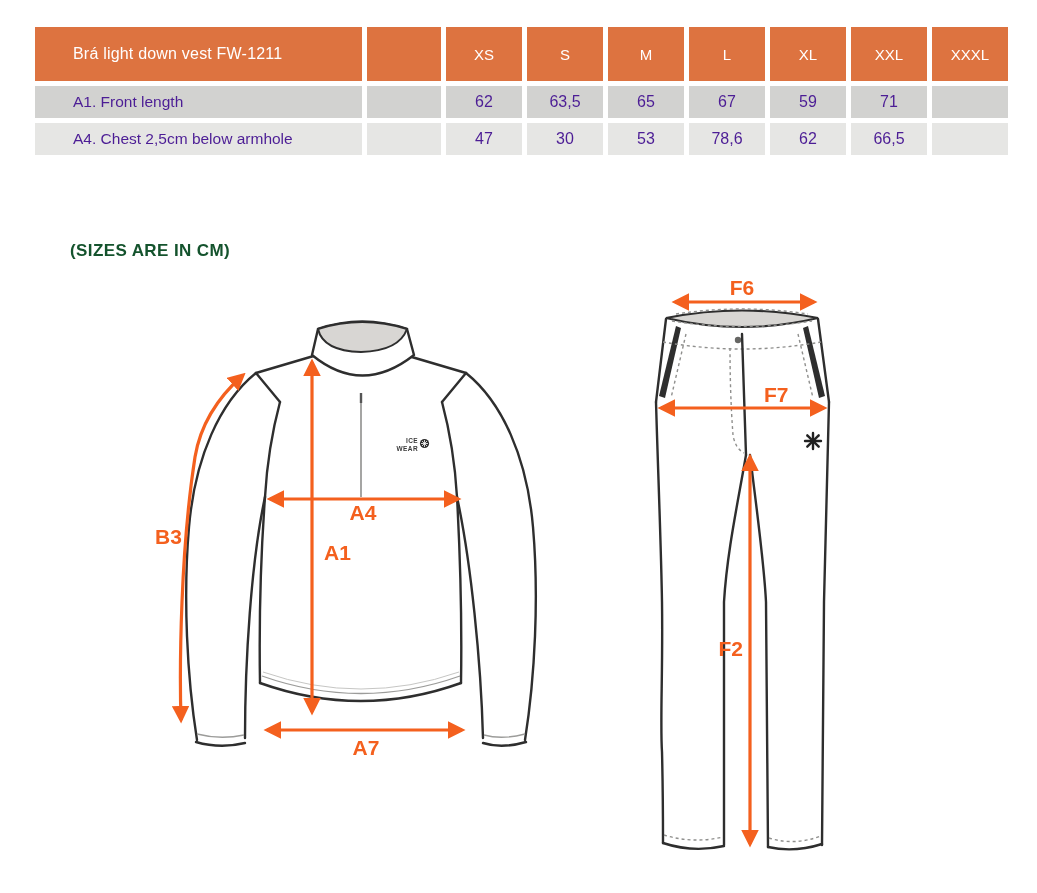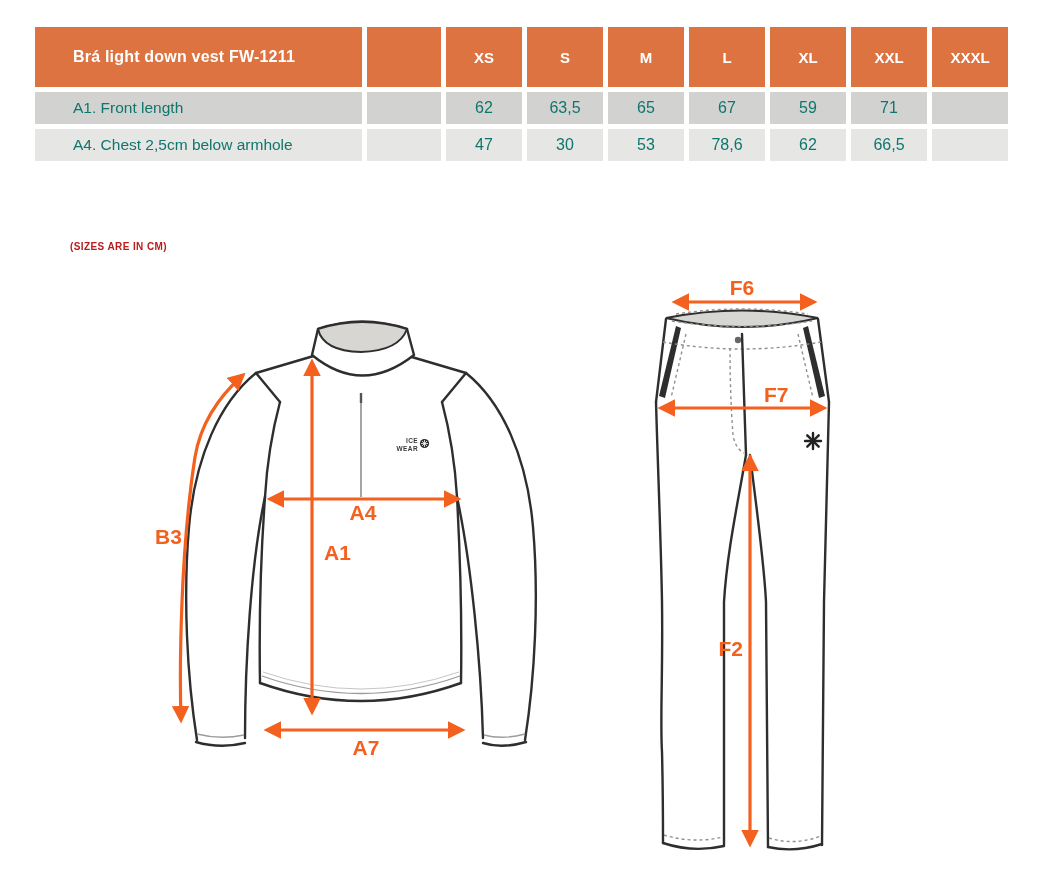--- a/index.html
+++ b/index.html
@@ -9,34 +9,34 @@
     font-family:"Liberation Sans", sans-serif; overflow:hidden;
   }
   
   table.size-table {
     position:absolute; left:30px; top:22px;
     border-collapse:separate; border-spacing:5px;
     table-layout:fixed; width:983px;
   }
   table.size-table td { vertical-align:middle; }
   tr.head td {
-    background:#DD7340; color:#ffffff; height:60px;
-    font-weight:bold; font-size:15px; text-align:center;
+    background:#DD7340; color:#ffffff; height:54px;
+    font-weight:normal; font-size:15px; text-align:center;
   }
   tr.head td.title-cell {
     text-align:left; padding-left:38px; font-size:16px; letter-spacing:.2px;
   }
-  tr.data td { height:32px; font-size:16px; color:#0f766e; text-align:center; }
+  tr.data td { height:32px; font-size:16px; color:#4c1d95; text-align:center; }
   tr.data td.label-cell { text-align:left; padding-left:38px; font-size:15.5px; }
   tr.dark td  { background:#D2D2D0; }
   tr.light td { background:#E6E6E4; }
   
   .units-note {
     position:absolute; left:70px; top:241px;
-    color:#b91c1c; font-size:10px; font-weight:bold; letter-spacing:.4px;text-align:right;
+    color:#14532d; font-size:17px; font-weight:bold; letter-spacing:.4px;text-align:right;
   }
   
   svg.shirt  { position:absolute; left:150px; top:292px; }
   svg.pants  { position:absolute; left:630px; top:272px; }
   .outline   { fill:none; stroke:#2e2e2e; stroke-width:2.4; stroke-linecap:round; stroke-linejoin:round; }
   .thin      { fill:none; stroke:#9c9c9a; stroke-width:1.3; }
   .thinner   { fill:none; stroke:#c6c6c4; stroke-width:1; }
   .stitch    { fill:none; stroke:#8f8f8d; stroke-width:1.4; stroke-dasharray:3 3; }
   .arrow     { fill:none; stroke:#F4601E; stroke-width:3.2; }
   .mlabel    { fill:#F4601E; font-family:"Liberation Sans", sans-serif; font-weight:bold; font-size:21px; }

